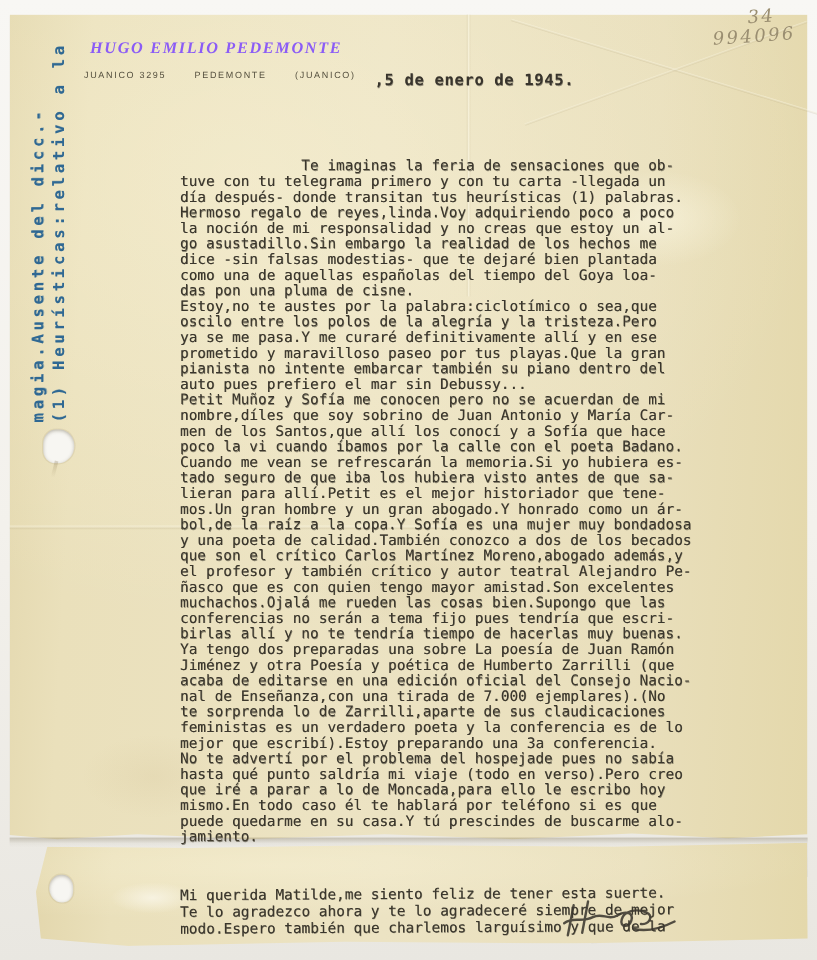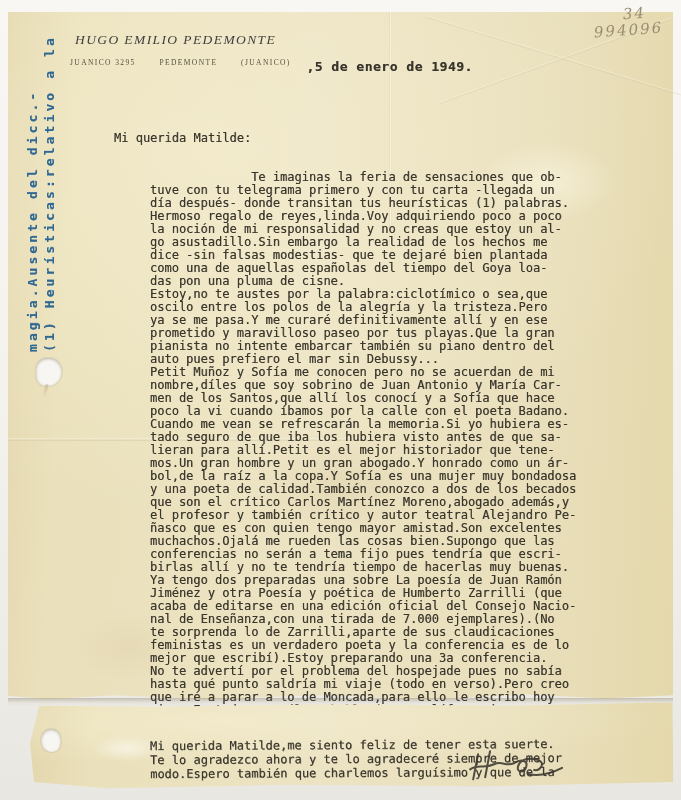--- a/index.html
+++ b/index.html
@@ -43,23 +43,23 @@
     background:linear-gradient(180deg,rgba(255,252,235,0.45),rgba(130,110,60,0.12));}
   
   .hole{position:absolute;border-radius:50%;background:#f7f6f2;
     box-shadow:inset 0 1px 3px rgba(70,60,35,0.35),0 0 0 1px rgba(120,100,60,0.10);}
   .hole-main{left:36px;top:358px;width:26px;height:28px;border-radius:46% 54% 58% 42%;}
   .hole-strip{left:41px;top:729px;width:20px;height:23px;border-radius:52% 48% 44% 56%;}
   .hole-tail{position:absolute;left:44px;top:384px;width:3px;height:14px;transform:rotate(14deg);
     background:linear-gradient(180deg,rgba(120,100,60,0.25),rgba(0,0,0,0));}
   
   .lh-name{position:absolute;left:75px;top:32px;font-family:"Liberation Serif",serif;
-    font-style:italic;font-weight:normal;font-size:13.5px;letter-spacing:1.4px;color:#404040;}
+    font-style:italic;font-weight:bold;font-size:13.5px;letter-spacing:1.4px;color:#8b5cf6;}
   .lh-row{position:absolute;left:70px;top:56px;width:520px;white-space:nowrap;}
-  .lh-addr{font-family:Liberation Serif, serif;font-size:7.5px;letter-spacing:1.4px;
+  .lh-addr{font-family:Liberation Sans, sans-serif;font-size:7.5px;letter-spacing:1.4px;
     color:#55503f;vertical-align:6px;}
   .lh-addr+.lh-addr{margin-left:14px;}
   .lh-date{font-family:"DejaVu Sans Mono",monospace;font-size:13px;color:#38342c;
     margin-left:6px;font-weight:bold;letter-spacing:0.5px;
     text-shadow:0.4px 0.4px 0.5px rgba(56,52,44,0.5);}
   
   .pencil{position:absolute;left:583px;top:6px;width:90px;text-align:center;
     transform:rotate(-4deg);color:#9a8e71;font-family:"DejaVu Serif",serif;font-style:italic;
     font-size:15px;line-height:16px;letter-spacing:2px;}
   .pencil .p1{padding-left:14px;}
@@ -94,35 +94,34 @@
 <div class="crease crease-v"></div>
 <div class="crease crease-h"></div>
 <div class="crease crease-d1"></div>
 <div class="crease crease-d2"></div>
 
 <div class="lh-name">HUGO EMILIO PEDEMONTE</div>
 <div class="lh-row">
   <span class="lh-addr">JUANICO 3295</span>
   <span class="lh-addr">PEDEMONTE</span>
   <span class="lh-addr">(JUANICO)</span>
-  <span class="lh-date">,5 de enero de 1949.</span>
+  <span class="lh-date">,5 de enero de 1945.</span>
 </div>
 
 <div class="pencil">
   <div class="p1">34</div>
   <div>994096</div>
 </div>
 
 <div class="margin-note">
   <div>magia.Ausente del dicc.-</div>
   <div>(1) Heurísticas:relativo a la</div>
 </div>
 
 <div class="body-block">
-  <div class="salutation">Mi querida Matilde:</div>
   <div class="lines"><div class="line">              Te imaginas la feria de sensaciones que ob-</div><div class="line">tuve con tu telegrama primero y con tu carta -llegada un</div><div class="line">día después- donde transitan tus heurísticas (1) palabras.</div><div class="line">Hermoso regalo de reyes,linda.Voy adquiriendo poco a poco</div><div class="line">la noción de mi responsalidad y no creas que estoy un al-</div><div class="line">go asustadillo.Sin embargo la realidad de los hechos me</div><div class="line">dice -sin falsas modestias- que te dejaré bien plantada</div><div class="line">como una de aquellas españolas del tiempo del Goya loa-</div><div class="line">das pon una pluma de cisne.</div><div class="line">Estoy,no te austes por la palabra:ciclotímico o sea,que</div><div class="line">oscilo entre los polos de la alegría y la tristeza.Pero</div><div class="line">ya se me pasa.Y me curaré definitivamente allí y en ese</div><div class="line">prometido y maravilloso paseo por tus playas.Que la gran</div><div class="line">pianista no intente embarcar también su piano dentro del</div><div class="line">auto pues prefiero el mar sin Debussy...</div><div class="line">Petit Muñoz y Sofía me conocen pero no se acuerdan de mi</div><div class="line">nombre,díles que soy sobrino de Juan Antonio y María Car-</div><div class="line">men de los Santos,que allí los conocí y a Sofía que hace</div><div class="line">poco la vi cuando íbamos por la calle con el poeta Badano.</div><div class="line">Cuando me vean se refrescarán la memoria.Si yo hubiera es-</div><div class="line">tado seguro de que iba los hubiera visto antes de que sa-</div><div class="line">lieran para allí.Petit es el mejor historiador que tene-</div><div class="line">mos.Un gran hombre y un gran abogado.Y honrado como un ár-</div><div class="line">bol,de la raíz a la copa.Y Sofía es una mujer muy bondadosa</div><div class="line">y una poeta de calidad.También conozco a dos de los becados</div><div class="line">que son el crítico Carlos Martínez Moreno,abogado además,y</div><div class="line">el profesor y también crítico y autor teatral Alejandro Pe-</div><div class="line">ñasco que es con quien tengo mayor amistad.Son excelentes</div><div class="line">muchachos.Ojalá me rueden las cosas bien.Supongo que las</div><div class="line">conferencias no serán a tema fijo pues tendría que escri-</div><div class="line">birlas allí y no te tendría tiempo de hacerlas muy buenas.</div><div class="line">Ya tengo dos preparadas una sobre La poesía de Juan Ramón</div><div class="line">Jiménez y otra Poesía y poética de Humberto Zarrilli (que</div><div class="line">acaba de editarse en una edición oficial del Consejo Nacio-</div><div class="line">nal de Enseñanza,con una tirada de 7.000 ejemplares).(No</div><div class="line">te sorprenda lo de Zarrilli,aparte de sus claudicaciones</div><div class="line">feministas es un verdadero poeta y la conferencia es de lo</div><div class="line">mejor que escribí).Estoy preparando una 3a conferencia.</div><div class="line">No te advertí por el problema del hospejade pues no sabía</div><div class="line">hasta qué punto saldría mi viaje (todo en verso).Pero creo</div><div class="line">que iré a parar a lo de Moncada,para ello le escribo hoy</div><div class="line">mismo.En todo caso él te hablará por teléfono si es que</div><div class="line">puede quedarme en su casa.Y tú prescindes de buscarme alo-</div><div class="line">jamiento.</div></div>
 </div>
 
 <div class="tear-gap"></div>
 
 <div class="paper paper-strip">
   <div class="blotch b4" style="left:62px;top:30px;"></div>
   <div class="ps-block">
     <div><div class="line">Mi querida Matilde,me siento feliz de tener esta suerte.</div><div class="line">Te lo agradezco ahora y te lo agradeceré siempre de mejor</div><div class="line">modo.Espero también que charlemos larguísimo y que de la</div></div>
     

